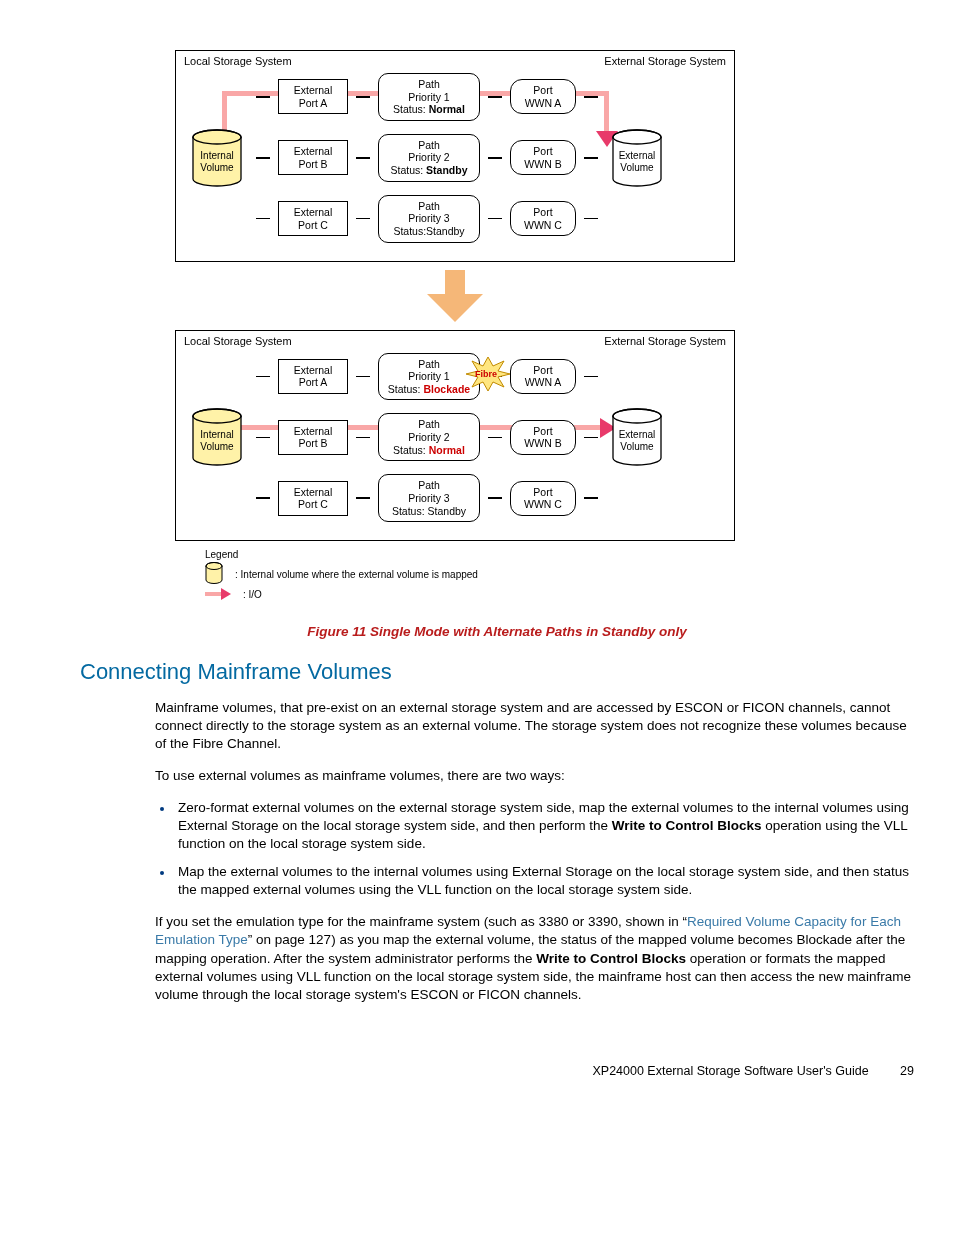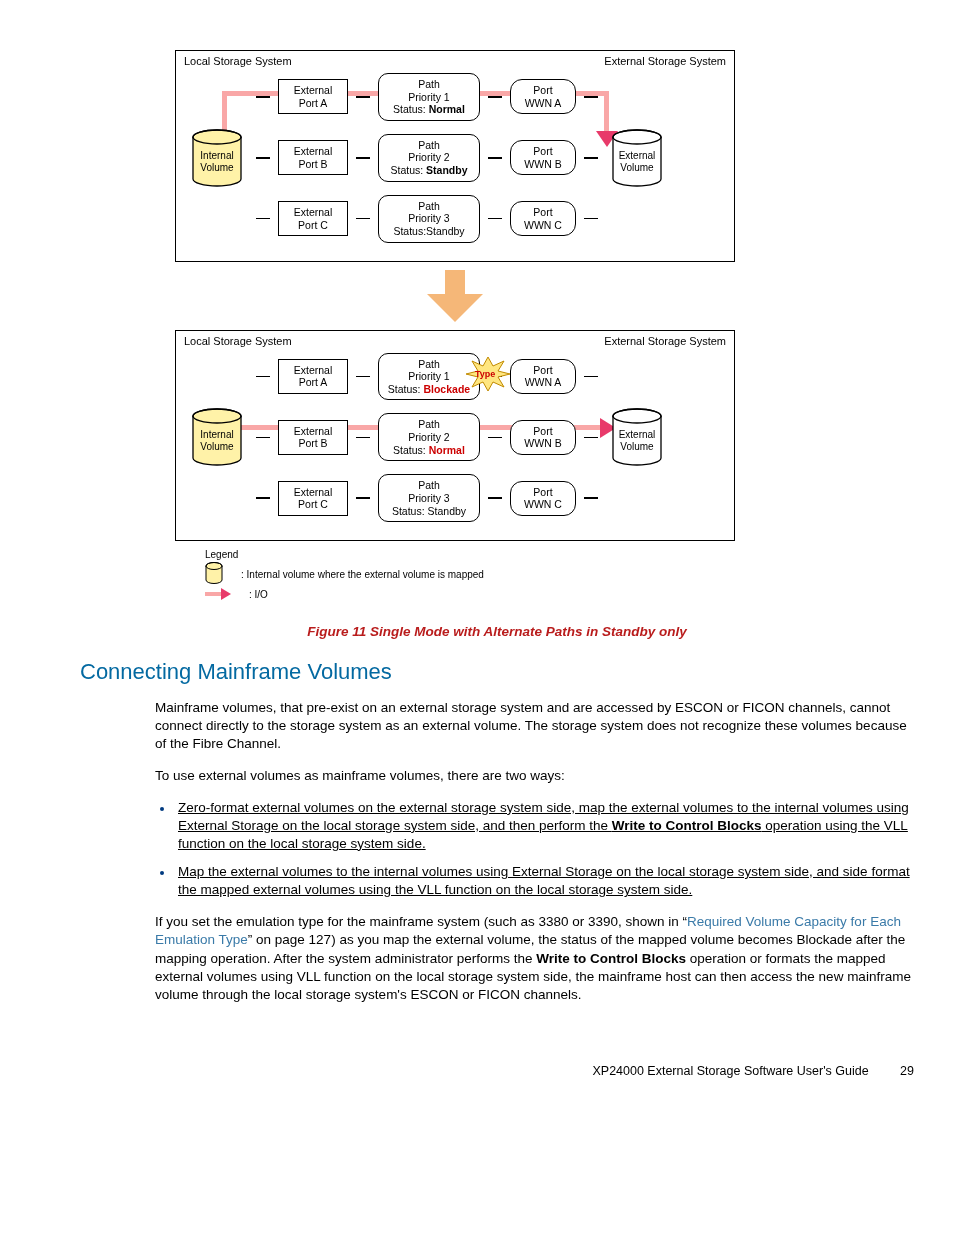--- a/index.html
+++ b/index.html
@@ -65,21 +65,21 @@
   }
   .cyl svg { display:block; }
   .legend {
     margin-top: 6px;
     margin-left: 30px;
     font-size:10px;
   }
   .legend-row {
     display:flex;
     align-items:center;
-    gap:18px;
+    gap:12px;
     margin-top:2px;
   }
   .mini-cyl { width:18px; }
   .big-arrow {
     display:flex;
     justify-content:center;
     margin: 2px 0 8px 0;
   }
   .caption {
     text-align:center;
@@ -96,21 +96,20 @@
     margin: 8px 0 10px 0;
   }
   .body-text {
     margin-left:75px;
     margin-bottom:12px;
     line-height:1.35;
   }
   ul.body-text {
     padding-left: 94px;
     margin-left:0;
-    text-decoration:underline;
   }
   ul.body-text li {
     margin-bottom:10px;
     padding-left:4px;
   }
   ul.body-text li::marker {
     color:#003a80;
     font-size:12px;
   }
   .link { color:#3a7aa8; }
@@ -233,21 +232,21 @@
 
         <div class="pink-line" style="left:40px; top:72px; width:380px; height:5px;"></div>
         <svg class="arrowhead" style="left:414px; top:65px;" width="16" height="20">
             <polygon points="0,0 16,10 0,20" fill="#e83a6a"></polygon>
           </svg>
 
         <div class="error-burst" style="left:286px; top:10px;">
           <svg width="44" height="34" style="position:absolute;left:-6px;top:-6px;">
             <polygon points="22,0 27,9 38,4 32,14 44,17 32,20 38,30 27,25 22,34 17,25 6,30 12,20 0,17 12,14 6,4 17,9" fill="#ffe680" stroke="#c08a00" stroke-width="1"></polygon>
           </svg>
-          <span style="position:relative;left:3px;top:6px;">Type</span>
+          <span style="position:relative;left:3px;top:6px;">Fibre</span>
         </div>
 
         <div id="bottom-rows">
             <div class="row">
               <div class="vol-col"></div>
               <div class="conn zfront"></div>
               <div class="box port-box zfront">External<br>Port A</div>
               <div class="conn zfront"></div>
               <div class="box path-box zfront">Path<br>Priority 1<br>Status: <span class="bold red">Blockade</span></div>
               <div class="conn zfront"></div>
@@ -329,21 +328,21 @@
 
   <div class="heading">Connecting Mainframe Volumes</div>
 
   <p class="body-text">Mainframe volumes, that pre-exist on an external storage system and are accessed by ESCON or FICON channels, cannot connect directly to the storage system as an external volume. The storage system does not recognize these volumes because of the Fibre Channel.</p>
   <p class="body-text">To use external volumes as mainframe volumes, there are two ways:</p>
 
   <ul class="body-text">
     <li>
       <span>Zero-format external volumes on the external storage system side, map the external volumes to the internal volumes using External Storage on the local storage system side, and then perform the </span><span class="bold">Write to Control Blocks</span><span> operation using the VLL function on the local storage system side.</span>
     </li>
-    <li>Map the external volumes to the internal volumes using External Storage on the local storage system side, and side format the mapped external volumes using the VLL function on the local storage system side.</li>
+    <li>Map the external volumes to the internal volumes using External Storage on the local storage system side, and then status the mapped external volumes using the VLL function on the local storage system side.</li>
   </ul>
 
   <p class="body-text">
     <span>If you set the emulation type for the mainframe system (such as 3380 or 3390, shown in “</span><span class="link">Required Volume Capacity for Each Emulation Type</span><span>” on page 127) as you map the external volume, the status of the mapped volume becomes Blockade after the mapping operation. After the system administrator performs the </span><span class="bold">Write to Control Blocks</span><span> operation or formats the mapped external volumes using VLL function on the local storage system side, the mainframe host can then access the new mainframe volume through the local storage system's ESCON or FICON channels.</span>
   </p>
 
   <div class="footer">
     <span>XP24000 External Storage Software User's Guide</span>
     <span class="page-num">29</span>
   </div>

